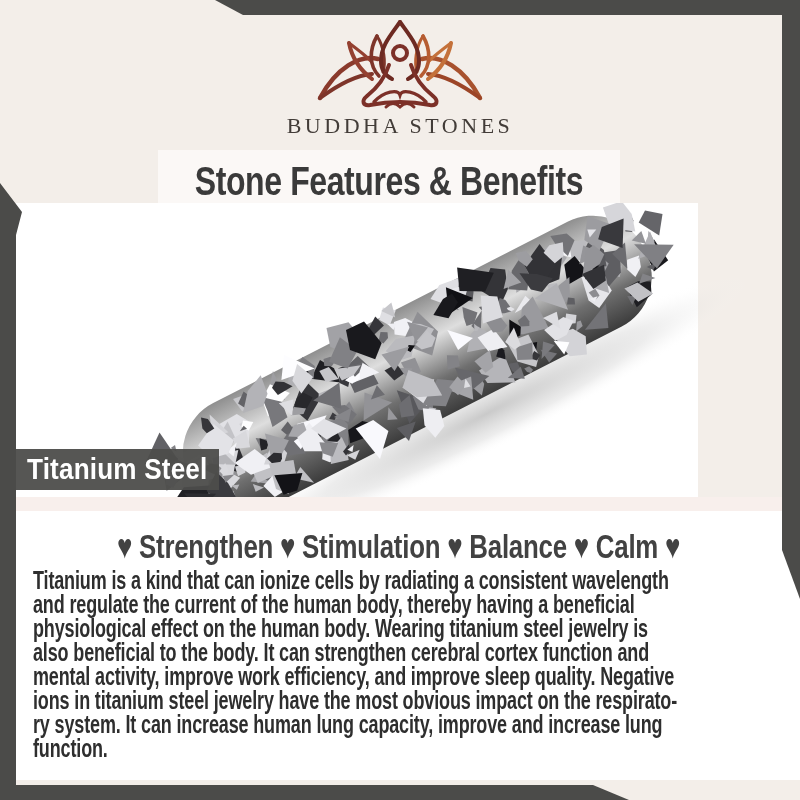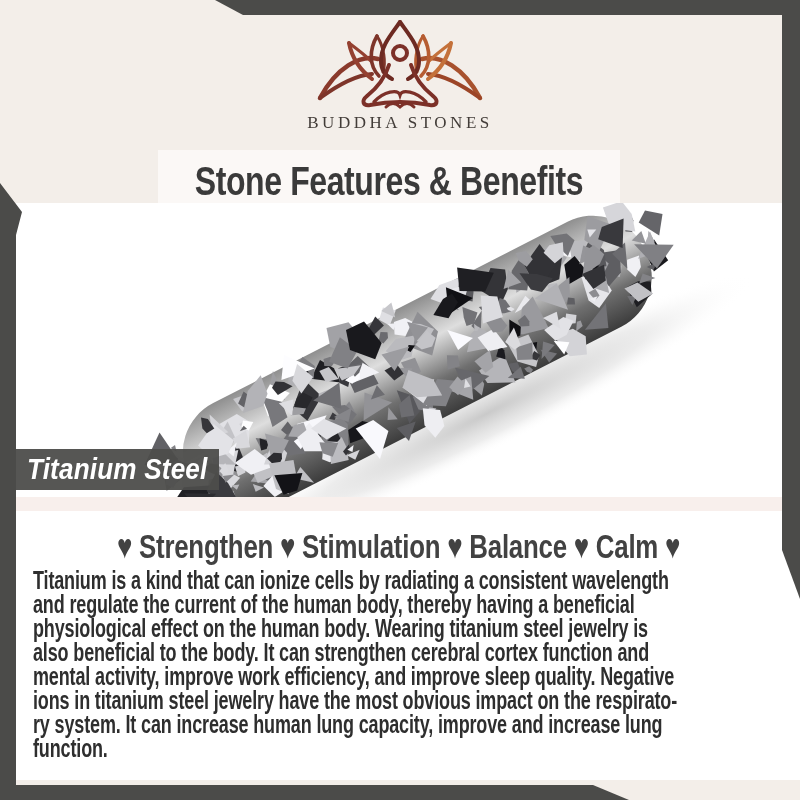--- a/index.html
+++ b/index.html
@@ -8,34 +8,34 @@
     background:var(--background,#f3eee9);
     font-family:"Liberation Sans",sans-serif;
     position:relative;
   }
   .canvas{position:absolute;inset:0;width:800px;height:800px;}
 
   
   .logo{position:absolute;left:310px;top:18px;width:180px;height:96px;}
   .brand{
     position:absolute;left:0;top:113px;width:800px;text-align:center;
-    font-family:"Liberation Serif",serif;font-size:17px;letter-spacing:3.5px;
+    font-family:"Liberation Serif",serif;font-size:22px;letter-spacing:3.5px;
     color:#423c38;
   }
   .title-band{
     position:absolute;left:158px;top:150px;width:462px;height:62px;
     background:#fbf8f6;display:flex;align-items:center;justify-content:center;
   }
   .title{
     font-size:41px;font-weight:700;color:#3a3a3a;white-space:nowrap;
     transform:scaleX(.78);letter-spacing:-.5px;
   }
 
   
-  .photo-area{position:absolute;left:16px;top:203px;width:766px;height:294px;background:#ffffff;font-style:italic;}
+  .photo-area{position:absolute;left:16px;top:203px;width:682px;height:294px;background:#ffffff;}
   .photo-area svg{position:absolute;inset:0;}
   .label-bar{
     position:absolute;left:0px;top:246px;width:203px;height:41px;
     background:rgba(77,77,75,.95);
     display:flex;align-items:center;justify-content:center;
   }
   .label-bar span{
     color:#ffffff;font-size:29px;font-weight:700;white-space:nowrap;
     transform:scaleX(.9);letter-spacing:.2px;
   }

